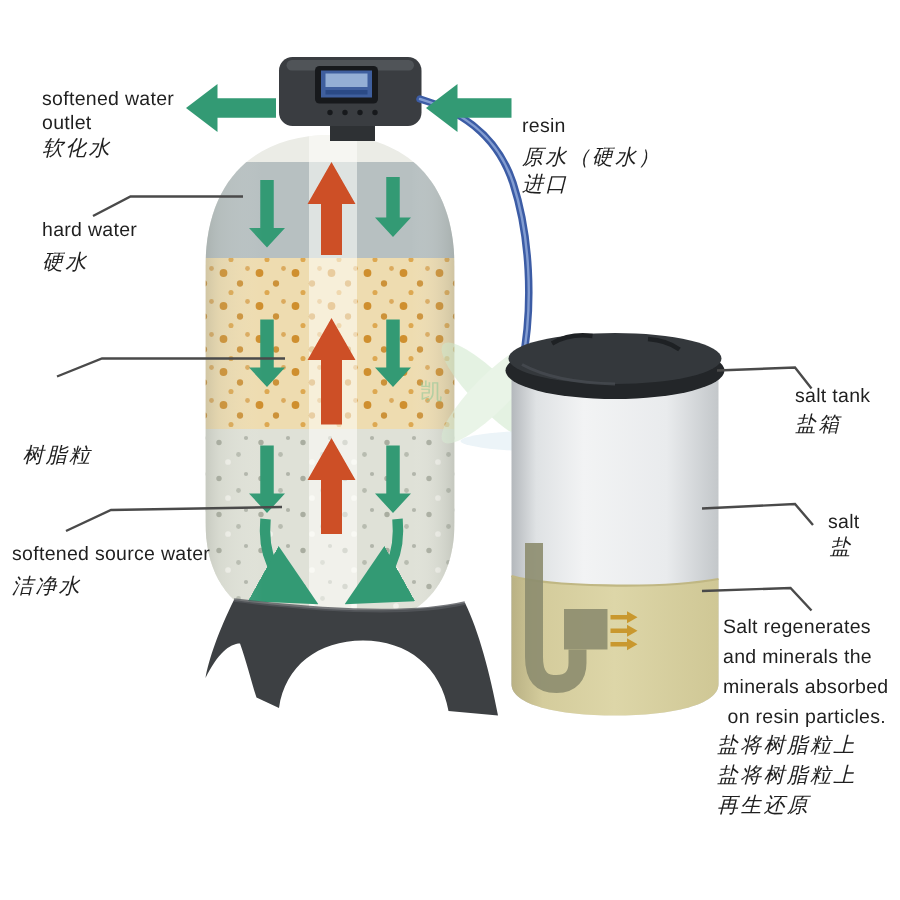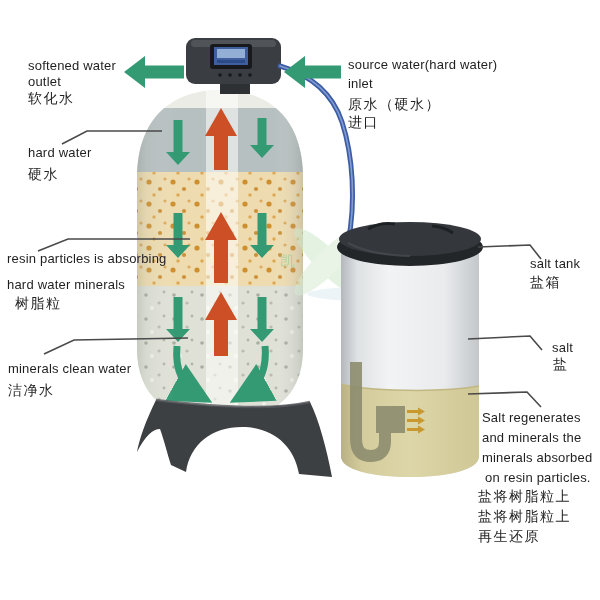--- a/index.html
+++ b/index.html
@@ -3,21 +3,21 @@
 <meta charset="utf-8">
 <style>
   html,body{margin:0;padding:0;background:#ffffff;}
   .stage{
     position:relative;width:600px;height:600px;background:#ffffff;overflow:hidden;
     font-family:"Liberation Sans", sans-serif;color:#1f1f1f;
   }
   .stage svg{position:absolute;left:0;top:0;}
   .lbl{position:absolute;white-space:nowrap;line-height:1.1;}
   .en{font-size:13px;letter-spacing:.2px;}
-  .zh{font-size:14px;letter-spacing:1.5px;}
+  .zh{font-size:14px;letter-spacing:1.5px;font-style:italic;}
 </style>
 </head>
 <body>
 
 <div class="stage">
 
 <svg width="600" height="600" viewBox="0 0 600 600">
   <defs>
     <clipPath id="tankClip">
       <path d="M137,178 C137,118 172,90 220,90 C268,90 303,118 303,178 L303,348 C303,396 274,420 220,420 C166,420 137,396 137,348 Z"></path>
@@ -170,29 +170,26 @@
   </g>
 </svg>
 
 <div class="lbl en" style="left:28px;top:59px">softened water</div>
 <div class="lbl en" style="left:28px;top:75px">outlet</div>
 <div class="lbl zh" style="left:28px;top:91px">软化水</div>
 
 <div class="lbl en" style="left:28px;top:146px">hard water</div>
 <div class="lbl zh" style="left:28px;top:167px">硬水</div>
 
-<div class="lbl en" style="left:7px;top:252px">resin particles is absorbing</div>
-<div class="lbl en" style="left:7px;top:278px">hard water minerals</div>
 <div class="lbl zh" style="left:15px;top:296px">树脂粒</div>
 
-<div class="lbl en" style="left:8px;top:362px">minerals clean water</div>
+<div class="lbl en" style="left:8px;top:362px">softened source water</div>
 <div class="lbl zh" style="left:8px;top:383px">洁净水</div>
 
-<div class="lbl en" style="left:348px;top:58px">source water(hard water)</div>
-<div class="lbl en" style="left:348px;top:77px">inlet</div>
+<div class="lbl en" style="left:348px;top:77px">resin</div>
 <div class="lbl zh" style="left:348px;top:97px">原水（硬水）</div>
 <div class="lbl zh" style="left:348px;top:115px">进口</div>
 
 <div class="lbl en" style="left:530px;top:257px">salt tank</div>
 <div class="lbl zh" style="left:530px;top:275px">盐箱</div>
 
 <div class="lbl en" style="left:552px;top:341px">salt</div>
 <div class="lbl zh" style="left:553px;top:357px">盐</div>
 
 <div class="lbl en" style="left:482px;top:411px">Salt regenerates</div>

